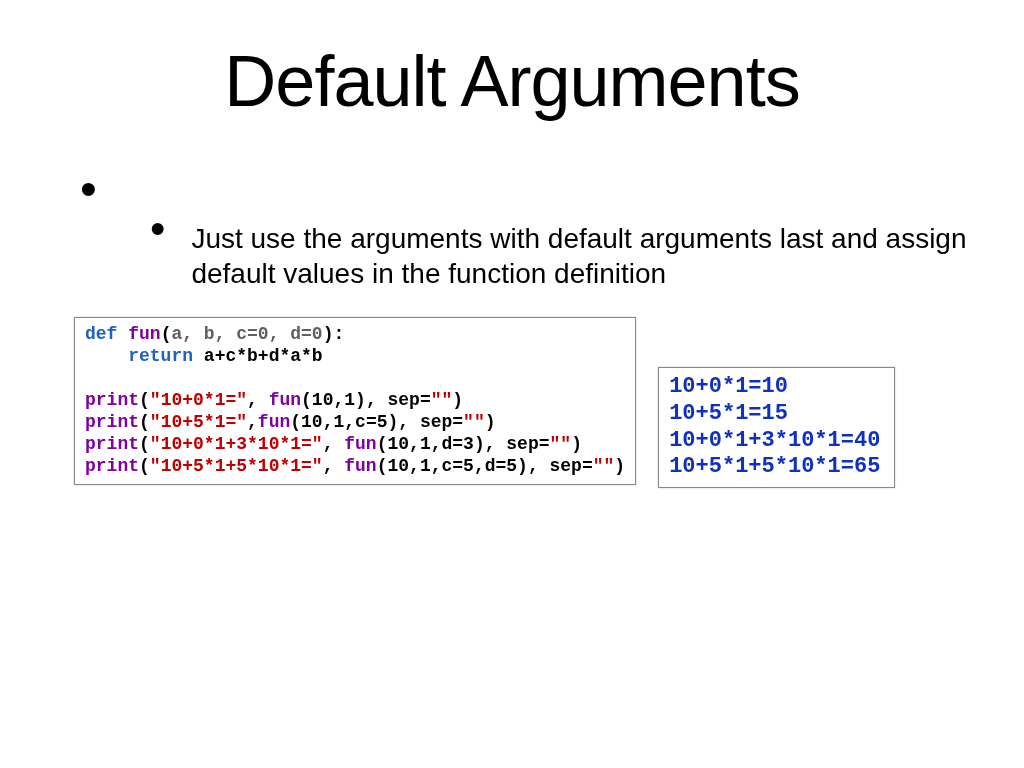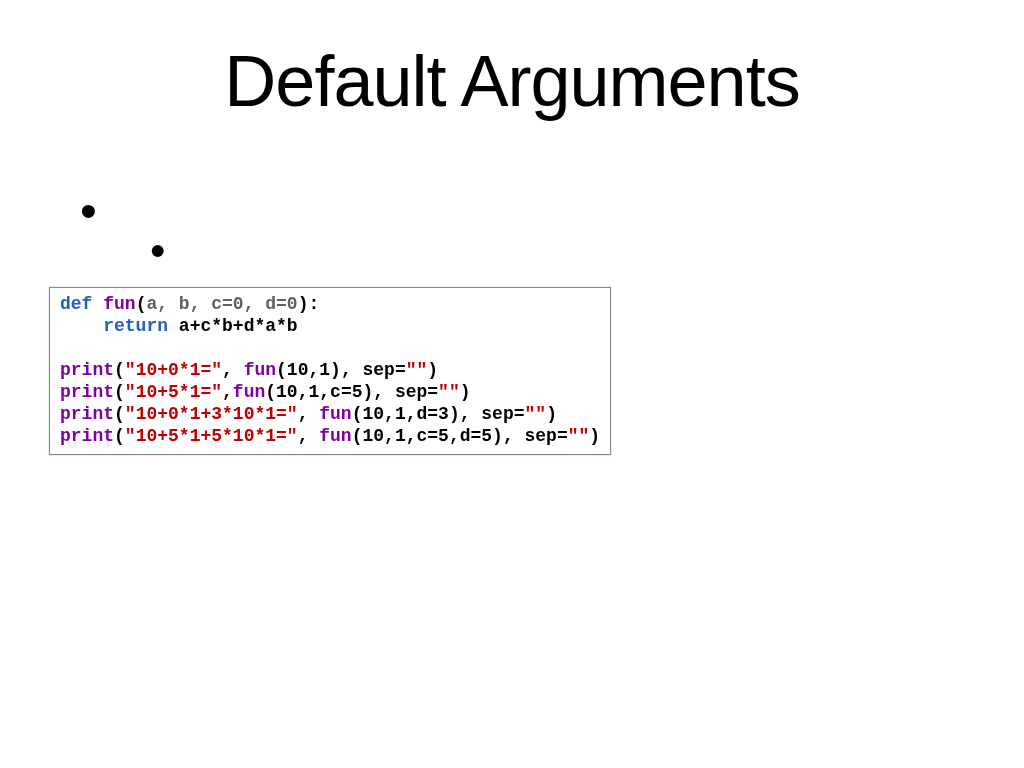--- a/index.html
+++ b/index.html
@@ -15,21 +15,21 @@
     width: 100%;
     height: 100%;
     padding-top: 40px;
   }
   .title {
     text-align: center;
     font-size: 72px;
     font-weight: normal;
     font-family: Arial, Helvetica, sans-serif;
     letter-spacing: -1px;
-    margin-bottom: 77px;
+    margin-bottom: 55px;
   }
   .bullet-1 {
     display: flex;
     align-items: flex-start;
     padding-left: 80px;
     padding-right: 40px;
     margin-bottom: 18px;
   }
   .dot-1 {
     font-size: 48px;
@@ -54,21 +54,21 @@
     margin-right: 26px;
     margin-top: 2px;
   }
   .text-2 {
     font-size: 28px;
     line-height: 1.25;
     padding-top: 4px;
   }
   .boxes {
     margin-top: 26px;
-    padding-left: 49px;
+    padding-left: 74px;
     padding-right: 40px;
     display: flex;
     gap: 22px;
     align-items: flex-start;
   }
   .code-box {
     border: 1px solid #888;
     box-shadow: 0 0 2px rgba(0,0,0,0.2);
     padding: 6px 10px;
     font-family: Consolas, "Courier New", monospace;
@@ -104,25 +104,30 @@
 
 <div class="slide">
   <h1 class="title">Default Arguments</h1>
 
   <div class="bullet-1">
     <span class="dot-1">•</span>
   </div>
 
   <div class="bullet-2">
     <span class="dot-2">•</span>
+    <span class="text-2">Just use the arguments with default arguments last and assign default values in the function definition</span>
   </div>
 
   <div class="boxes">
     <div class="code-box"><span class="kw-def">def</span> <span class="fn-name">fun</span><span>(</span><span class="arg">a, b, c=0, d=0</span><span>):</span>
     <span class="kw-ret">return</span><span> a+c*b+d*a*b</span>
 
 <span class="pr">print</span>(<span class="str">"10+0*1="</span><span>, </span><span class="fn-call">fun</span><span>(10,1)</span><span>, sep=</span><span class="str">""</span><span>)</span>
 <span class="pr">print</span>(<span class="str">"10+5*1="</span><span>,</span><span class="fn-call">fun</span><span>(10,1,c=5)</span><span>, sep=</span><span class="str">""</span><span>)</span>
 <span class="pr">print</span>(<span class="str">"10+0*1+3*10*1="</span><span>, </span><span class="fn-call">fun</span><span>(10,1,d=3)</span><span>, sep=</span><span class="str">""</span><span>)</span>
 <span class="pr">print</span>(<span class="str">"10+5*1+5*10*1="</span><span>, </span><span class="fn-call">fun</span><span>(10,1,c=5,d=5)</span><span>, sep=</span><span class="str">""</span><span>)</span></div>
 
+    <div class="output-box"><span>10+0*1=10</span>
+<span>10+5*1=15</span>
+<span>10+0*1+3*10*1=40</span>
+<span>10+5*1+5*10*1=65</span></div>
   </div>
 </div>
 
 </body></html>

